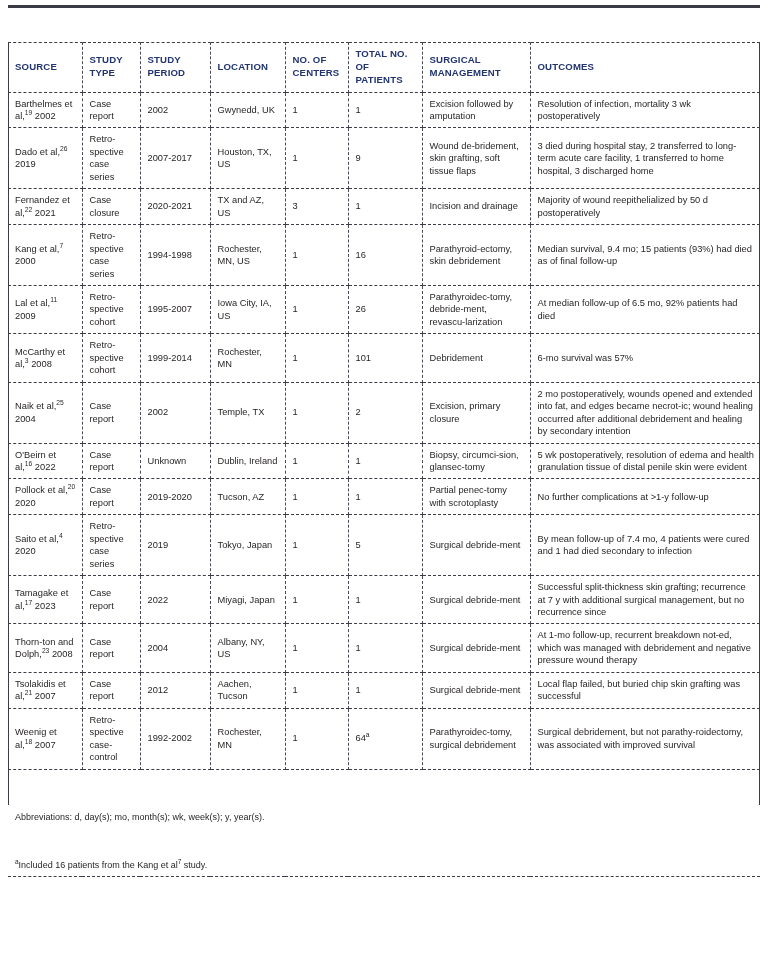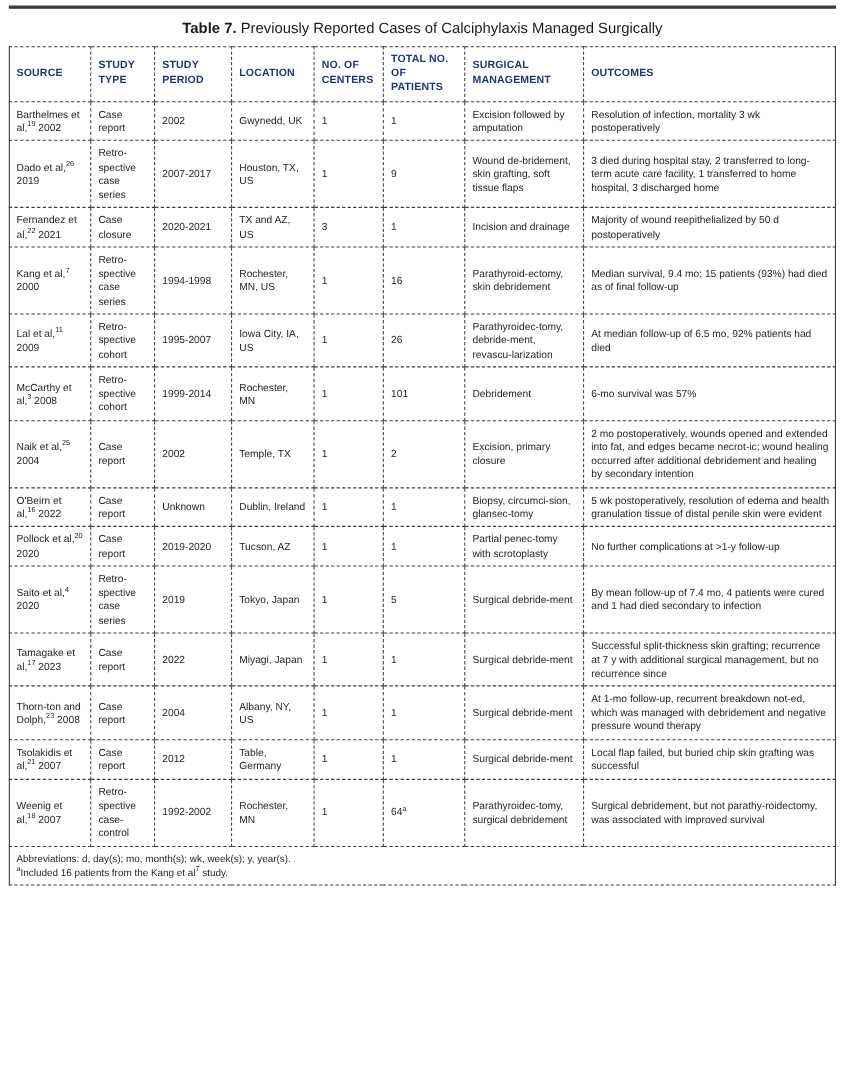--- a/index.html
+++ b/index.html
@@ -125,42 +125,40 @@
   tfoot td {
     border-right: none;
     border-bottom: 1px dashed #3c3c47;
     padding: 6px 6px 7px 7px;
     font-size: 9px;
     line-height: 1.5;
     color: #231f20;
   }
   tfoot .fn-line {
     display: block;
+    margin-top: 36px;
   }
 
   
   col.c-source   { width: 74px; }
   col.c-type     { width: 58px; }
   col.c-period   { width: 70px; }
   col.c-location { width: 75px; }
   col.c-centers  { width: 63px; }
   col.c-patients { width: 74px; }
   col.c-surgical { width: 108px; }
   col.c-outcomes { width: 230px; }
 </style>
 </head>
 <body>
 
 <div class="page">
 
   <div class="top-rule"></div>
 
-  <div class="table-title">
-    <span class="tnum">Table 7.</span><span> Previously Reported Cases of Calciphylaxis Managed Surgically</span>
-  </div>
 
   <div class="table-wrap">
     <table class="t7">
       <colgroup>
         <col class="c-source">
           <col class="c-type">
           <col class="c-period">
           <col class="c-location">
         <col class="c-centers">
           <col class="c-patients">
@@ -297,21 +295,21 @@
             <td>Albany, NY, US</td>
             <td class="num">1</td>
             <td class="num"><span>1</span></td>
             <td>Surgical debride-ment</td>
             <td>At 1-mo follow-up, recurrent breakdown not-ed, which was managed with debridement and negative pressure wound therapy</td>
           </tr>
           <tr>
             <td><span>Tsolakidis et al,</span><sup>21</sup><span> 2007</span></td>
             <td>Case report</td>
             <td>2012</td>
-            <td>Table, Germany</td>
+            <td>Aachen, Tucson</td>
             <td class="num">1</td>
             <td class="num"><span>1</span></td>
             <td>Surgical debride-ment</td>
             <td>Local flap failed, but buried chip skin grafting was successful</td>
           </tr>
           <tr>
             <td><span>Weenig et al,</span><sup>18</sup><span> 2007</span></td>
             <td>Retro-spective case-control</td>
             <td>1992-2002</td>
             <td>Rochester, MN</td>

